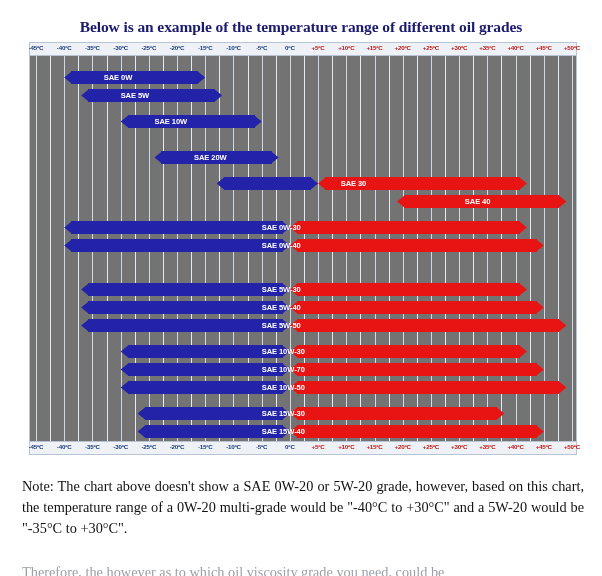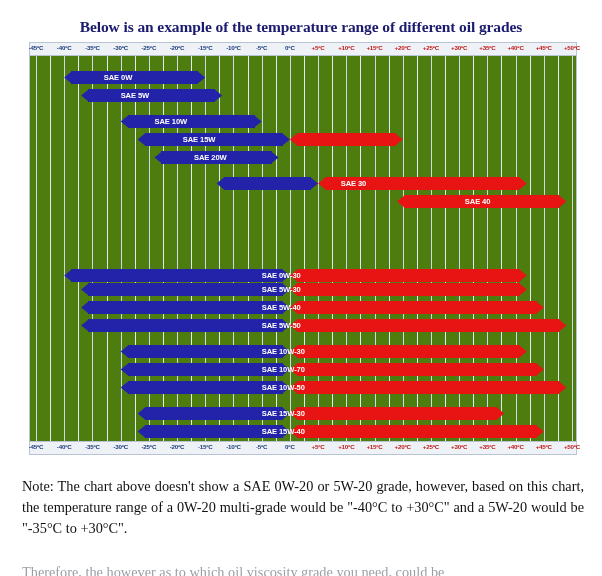--- a/index.html
+++ b/index.html
@@ -29,21 +29,21 @@
     color: #1a1a6e;
     letter-spacing: -0.1px;
   }
 
   
   .chart-frame {
     position: absolute;
     left: 29px; top: 42px;
     width: 548px; height: 413px;
     border: 1px solid #b8c4d4;
-    background: #4d7c0f;
+    background: #737373;
   }
   .axis-band {
     position: absolute;
     left: 0;
     width: 100%;
     height: 13px;
     background: #eef2f7;
     border-bottom: 1px solid #b8c4d4;
   }
   .axis-band.top { top: 0; }
@@ -233,33 +233,20 @@
           <div class="bar-label" style="left: 90.6316px; top: 1px;">SAE 5W</div>
         </div>
         <div class="bar-row" style="top: 58px;">
           <div class="bar cold" style="left: 90.6316px; width: 141.053px;">
             <div class="cap left"></div>
             <div class="body"></div>
             <div class="cap right"></div>
           </div>
           <div class="bar-label" style="left: 124.484px; top: 1px;">SAE 10W</div>
         </div>
-        <div class="bar-row" style="top: 76px;">
-          <div class="bar cold" style="left: 107.558px; width: 152.337px;">
-            <div class="cap left"></div>
-            <div class="body"></div>
-            <div class="cap right"></div>
-          </div>
-          <div class="bar warm" style="left: 259.895px; width: 112.842px;">
-            <div class="cap left"></div>
-            <div class="body"></div>
-            <div class="cap right"></div>
-          </div>
-          <div class="bar-label" style="left: 152.695px; top: 1px;">SAE 15W</div>
-        </div>
         <div class="bar-row" style="top: 94px;">
           <div class="bar cold" style="left: 124.484px; width: 124.126px;">
             <div class="cap left"></div>
             <div class="body"></div>
             <div class="cap right"></div>
           </div>
           <div class="bar-label" style="left: 163.979px; top: 1px;">SAE 20W</div>
         </div>
         <div class="bar-row" style="top: 120px;">
           <div class="bar cold" style="left: 186.547px; width: 101.558px;">
@@ -275,32 +262,45 @@
           <div class="bar-label" style="left: 310.674px; top: 1px;">SAE 30</div>
         </div>
         <div class="bar-row" style="top: 138px;">
           <div class="bar warm" style="left: 367.095px; width: 169.263px;">
             <div class="cap left"></div>
             <div class="body"></div>
             <div class="cap right"></div>
           </div>
           <div class="bar-label" style="left: 434.8px; top: 1px;">SAE 40</div>
         </div>
-        <div class="bar-row" style="top: 164px; margin-top: 48px;">
+        <div class="bar-row" style="top: 164px;">
           <div class="bar cold" style="left: 34.2105px; width: 225.684px;">
             <div class="cap left"></div>
             <div class="body"></div>
             <div class="cap right"></div>
           </div>
           <div class="bar warm" style="left: 259.895px; width: 236.968px;">
             <div class="cap left"></div>
             <div class="body"></div>
             <div class="cap right"></div>
           </div>
           <div class="bar-label" style="left: 231.684px; top: 1px;">SAE 0W-30</div>
+        </div>
+        <div class="bar-row" style="top: 182px;">
+          <div class="bar cold" style="left: 34.2105px; width: 225.684px;">
+            <div class="cap left"></div>
+            <div class="body"></div>
+            <div class="cap right"></div>
+          </div>
+          <div class="bar warm" style="left: 259.895px; width: 253.895px;">
+            <div class="cap left"></div>
+            <div class="body"></div>
+            <div class="cap right"></div>
+          </div>
+          <div class="bar-label" style="left: 231.684px; top: 1px;">SAE 0W-40</div>
         </div>
         <div class="bar-row" style="top: 226px;">
           <div class="bar cold" style="left: 51.1368px; width: 208.758px;">
             <div class="cap left"></div>
             <div class="body"></div>
             <div class="cap right"></div>
           </div>
           <div class="bar warm" style="left: 259.895px; width: 236.968px;">
             <div class="cap left"></div>
             <div class="body"></div>

